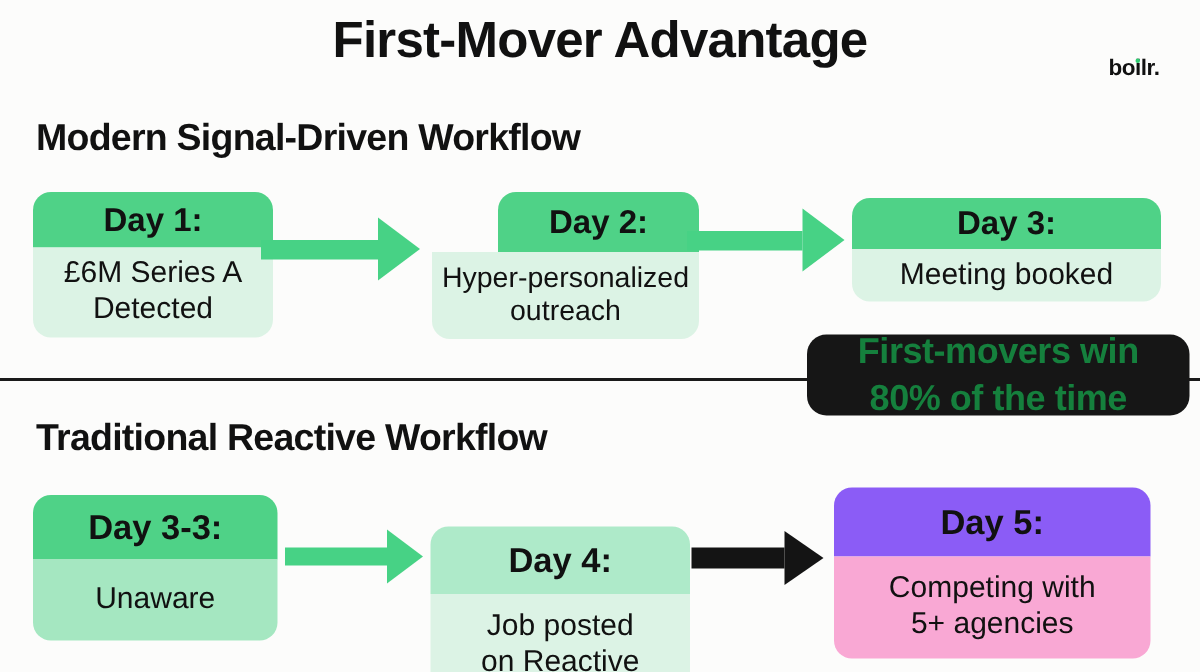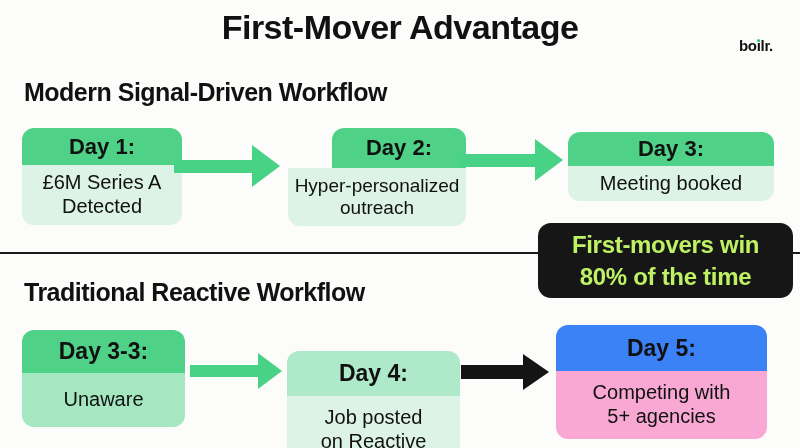--- a/index.html
+++ b/index.html
@@ -22,40 +22,40 @@
   .step-header{font-size:22px;font-weight:700;border-radius:12px 12px 0 0;
                display:flex;align-items:center;justify-content:center;}
   .step-body{font-size:20px;font-weight:400;border-radius:0 0 12px 12px;
              display:flex;align-items:center;justify-content:center;
              white-space:pre-line;line-height:1.18;}
 
   .bg-strong{background:#4fd287;}
   .bg-mid{background:#a5e7c1;}
   .bg-lt-hdr{background:#aeeac9;}
   .bg-pale{background:#dcf3e5;}
-  .bg-paler{background:#3b82f6;}
+  .bg-paler{background:#8b5cf6;}
   .bg-palest{background:#f9a8d4;}
 
   .arrow{position:absolute;display:flex;align-items:center;z-index:3;}
   .arrow .shaft{flex:1;}
   .arrow .head{width:0;height:0;}
   .arrow-green .shaft{background:#47d285;height:13px;}
   .arrow-green .head{border-top:21px solid transparent;border-bottom:21px solid transparent;
                      border-left:28px solid #47d285;}
   .arrow-green.small .shaft{height:12px;}
   .arrow-green.small .head{border-top:18px solid transparent;border-bottom:18px solid transparent;
                      border-left:24px solid #47d285;}
   .arrow-black .shaft{background:#141414;height:14px;}
   .arrow-black .head{border-top:18px solid transparent;border-bottom:18px solid transparent;
                      border-left:26px solid #141414;}
 
   .divider{position:absolute;left:0;top:252px;width:800px;height:2px;background:#1a1a1a;z-index:1;}
 
-  .callout{position:absolute;left:538px;top:223px;width:255px;height:75px;background:#161616;
-           border-radius:13px;color:#bef264;font-size:24px;font-weight:700;letter-spacing:-0.3px;
+  .callout{position:absolute;left:538px;top:223px;width:255px;height:54px;background:#161616;
+           border-radius:13px;color:#15803d;font-size:24px;font-weight:700;letter-spacing:-0.3px;
            display:flex;flex-direction:column;align-items:center;justify-content:center;
            line-height:1.3;z-index:4;}
 </style>
 </head>
 <body>
 
 <div class="stage">
 
   <div class="title">First-Mover Advantage</div>
 

